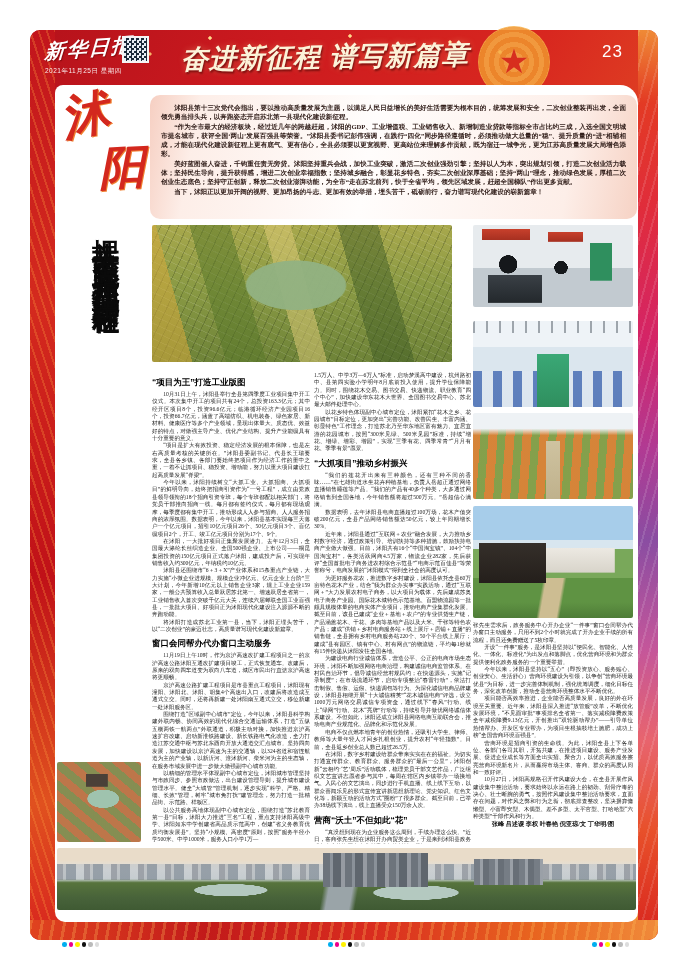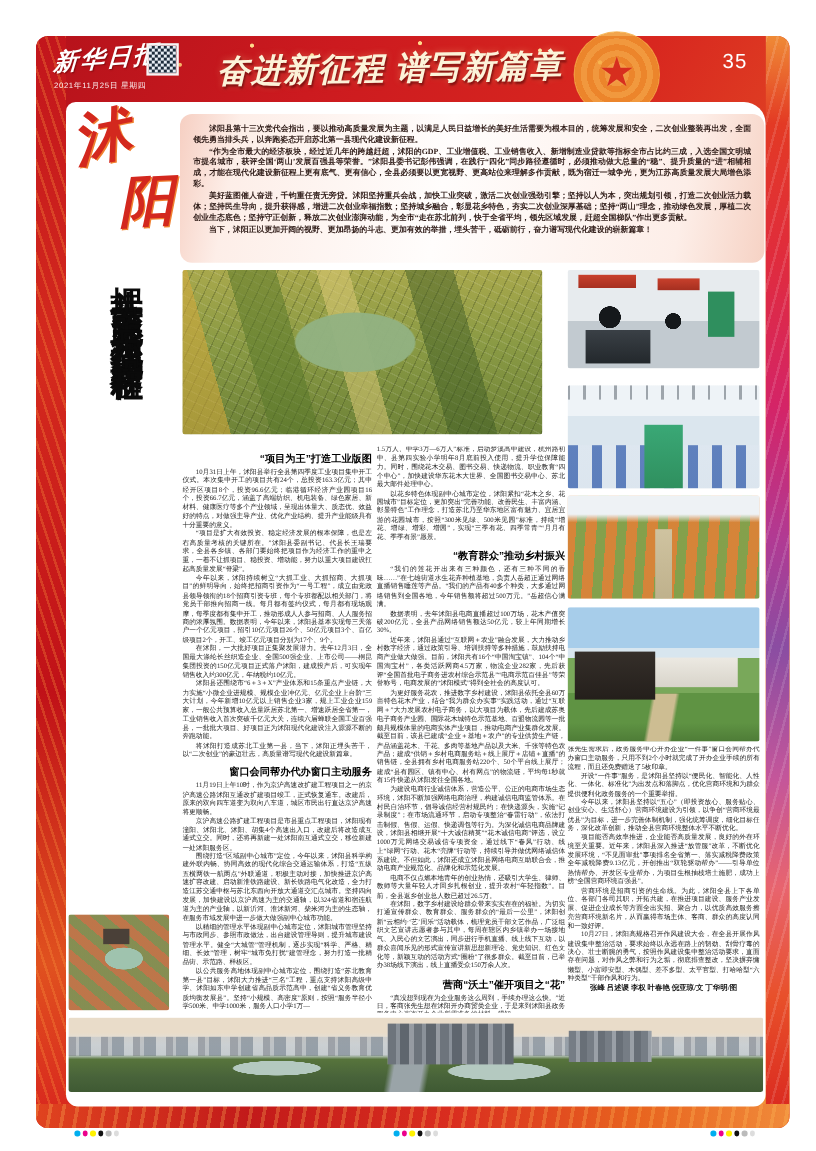--- a/index.html
+++ b/index.html
@@ -126,21 +126,21 @@
         repeating-linear-gradient(90deg,rgba(150,155,162,.9) 0 6px,rgba(176,181,186,.7) 6px 9px,rgba(138,148,158,.85) 9px 19px,rgba(190,195,200,.6) 19px 27px) 0 34%/100% 26% no-repeat,
         linear-gradient(180deg,#e9dcc9 0 20%,#dfe3e2 36%,#cfd8da 52%,#c5d2d5 100%);}
   .towers{position:absolute;left:46%;top:8%;width:18%;height:55%;
       background:repeating-linear-gradient(90deg,#6d747c 0 7px,#8a9199 7px 10px,#5f666e 10px 18px,#969ba2 18px 22px);}
   .towers2{position:absolute;left:72%;top:18%;width:12%;height:42%;
       background:repeating-linear-gradient(90deg,#767d85 0 6px,#9aa0a7 6px 9px,#686f77 9px 15px);}
 
   
   .col{position:absolute;overflow:hidden;font-size:5.6px;line-height:7.35px;color:#222;text-align:justify;}
   .col p{margin:0;text-indent:2em;}
-  .col h3{margin:5px 0 4px;font-size:8.5px;line-height:10px;text-align:right;color:#000;
+  .col h3{margin:5px 0 4px;font-size:8.5px;line-height:10px;text-align:left;color:#000;
       font-family:"Liberation Sans","DejaVu Sans",sans-serif;font-weight:bold;}
   .col1{left:97px;top:287px;width:158px;height:472px;}
   .col2{left:259px;top:287px;width:157px;height:472px;}
   .col3{left:418px;top:537px;width:160px;height:224px;}
   .byline{margin-top:5px;text-indent:0 !important;text-align:center;font-weight:bold;font-size:6.2px;color:#111;}
 
   
   .regrow{position:absolute;top:942px;left:0;width:680px;height:8px;z-index:3;}
   .regs{position:absolute;display:flex;gap:2px;}
   .regs i{width:4.5px;height:4.5px;border-radius:50%;display:block;}
@@ -156,21 +156,21 @@
 
 <div class="banner">
   <div class="sparkles"></div>
   <div class="masthead">新华日报</div>
   <div class="qr"></div>
   <div class="dateline">2021年11月25日 星期四</div>
   <div class="banner-title">奋进新征程  谱写新篇章</div>
   <div class="emblem">
     <span class="star">★</span>
   </div>
-  <div class="pageno">35</div>
+  <div class="pageno">23</div>
 </div>
 
 <div class="card">
   <div class="kick1">沭</div>
   <div class="kick2">阳</div>
 
   <div class="vtitle">
     <span>埋头苦干以奔跑姿态开启现代化建设新征程</span>
   </div>
 
@@ -199,29 +199,29 @@
       <h3>窗口会同帮办代办窗口主动服务</h3>
       <p>11月19日上午10时，作为京沪高速改扩建工程项目之一的京沪高速公路沭阳互通改扩建项目竣工，正式恢复通车。改建后，原来的双向四车道变为双向八车道，城区市民出行直达京沪高速将更顺畅。</p>
       <p>京沪高速公路扩建工程项目是市县重点工程项目，沭阳现有潼阳、沭阳北、沭阳、胡集4个高速出入口，改建后将改造成互通式立交。同时，还将再新建一处沭阳南互通式立交，移位新建一处沭阳服务区。</p>
       <p>围绕打造“区域副中心城市”定位，今年以来，沭阳县科学构建外联内畅、协同高效的现代化综合交通运输体系，打造“五纵五横两铁一航两点”外联通道，积极主动对接，加快推进京沪高速扩容改建、启动新淮铁路建设、新长铁路电气化改造，全力打造江苏交通中枢与苏北东西向开放大通道交汇点城市。坚持四向发展，加快建设以京沪高速为主的交通轴，以324省道和宿连航道为主的产业轴，以新沂河、淮沭新河、柴米河为主的生态轴，在服务市域发展中进一步做大做强副中心城市功能。</p>
       <p>以精细的管理水平体现副中心城市定位，沭阳城市管理坚持与市政同步、参照市政做法，出台建设管理导则，提升城市建设管理水平。健全“大城管”管理机制，逐步实现“科学、严格、精细、长效”管理，树牢“城市免打扰”建管理念，努力打造一批精品街、示范路、样板区。</p>
       <p>以公共服务高地体现副中心城市定位，围绕打造“苏北教育第一县”目标，沭阳大力推进“三名”工程，重点支持沭阳高级中学、沭阳如东中学创建省高品质示范高中，创建“省义务教育优质均衡发展县”。坚持“小规模、高密度”原则，按照“服务半径小学500米、中学1000米，服务人口小学1万—</p>
     </div>
   <div class="col col2">
       <p style="text-indent: 0px;">1.5万人、中学3万—6万人”标准，启动梦溪高中建设，杭州路初中、县第四实验小学明年8月底前投入使用，提升学位保障能力。同时，围绕花木交易、图书交易、快递物流、职业教育“四个中心”，加快建设华东花木大世界、全国图书交易中心、苏北最大邮件处理中心。</p>
       <p>以花乡特色体现副中心城市定位，沭阳紧扣“花木之乡、花园城市”目标定位，更加突出“完善功能、改善民生、丰富内涵、彰显特色”工作理念，打造苏北乃至华东地区富有魅力、宜居宜游的花园城市，按照“300米见绿、500米见园”标准，持续“增花、增绿、增彩、增园”，实现“三季有花、四季常青”“月月有花、季季有景”愿景。</p>
-      <h3>“教育群众”推动乡村振兴</h3>
+      <h3>“大抓项目”推动乡村振兴</h3>
       <p>“我们的莲花开出来有三种颜色，还有三种不同的香味……”在七雄街道水生花卉种植基地，负责人岳超正通过网络直播销售睡莲等产品。“我们的产品有40多个种类，大多通过网络销售到全国各地，今年销售额将超过500万元。”岳超信心满满。</p>
       <p>数据表明，去年沭阳县电商直播超过100万场，花木产值突破200亿元，全县产品网络销售额达50亿元，较上年同期增长30%。</p>
       <p>近年来，沭阳县通过“互联网＋农业”融合发展，大力推动乡村数字经济，通过政策引导、培训扶持等多种措施，鼓励扶持电商产业做大做强。目前，沭阳共有16个“中国淘宝镇”、104个“中国淘宝村”，各类活跃网商4.5万家，物流企业282家，先后获评“全国首批电子商务进农村综合示范县”“电商示范百佳县”等荣誉称号，电商发展的“沭阳模式”得到全社会的高度认可。</p>
       <p>为更好服务花农，推进数字乡村建设，沭阳县依托全县60万亩特色花木产业，结合“我为群众办实事”实践活动，通过“互联网＋”大力发展农村电子商务，以大项目为载体，先后建成苏奥电子商务产业园、国际花木城特色示范基地、百盟物流园等一批颇具规模体量的电商实体产业项目，推动电商产业集群化发展。截至目前，该县已建成“企业＋基地＋农户”的专业供货生产链，产品涵盖花木、干花、多肉等基地产品以及大米、千张等特色农产品；建成“供销＋乡村电商服务站＋线上展厅＋店铺＋直播”的销售链，全县拥有乡村电商服务站220个、50个平台线上展厅；建成“县有园区、镇有中心、村有网点”的物流链，平均每1秒就有15件快递从沭阳发往全国各地。</p>
       <p>为建设电商行业诚信体系，营造公平、公正的电商市场生态环境，沭阳不断加强网络电商治理，构建诚信电商监管体系。在村民自治环节，倡导诚信经营村规民约；在快递源头，实施“记录制度”；在市场流通环节，启动专项整治“春雷行动”，依法打击制假、售假、运假、快递调包等行为。为深化诚信电商品牌建设，沭阳县相继开展“十大诚信精英”“花木诚信电商”评选，设立1000万元网络交易诚信专项资金，通过线下“春风”行动、线上“绿网”行动、花木“亮牌”行动等，持续引导并做优网络诚信体系建设。不但如此，沭阳还成立沭阳县网络电商互助联合会，推动电商产业规范化、品牌化和示范化发展。</p>
       <p>电商不仅点燃本地青年的创业热情，还吸引大学生、律师、教师等大量年轻人才回乡扎根创业，提升农村“年轻指数”。目前，全县返乡创业总人数已超过26.5万。</p>
       <p>在沭阳，数字乡村建设给群众带来实实在在的福祉。为切实打通宣传群众、教育群众、服务群众的“最后一公里”，沭阳创新“云相约·‘艺’周乐”活动载体，梳理党员干部文艺作品，广泛组织文艺宣讲志愿者参与其中，每周在辖区内乡镇举办一场接地气、入民心的文艺演出，同步进行手机直播、线上线下互动，以群众喜闻乐见的形式宣传宣讲新思想新理论、党史知识、红色文化等，新颖互动的活动方式“圈粉”了很多群众。截至目前，已举办38场线下演出，线上直播受众150万余人次。</p>
-      <h3>营商“沃土”催开项目之“花”</h3>
+      <h3>营商“沃土”不但如此“花”</h3>
       <p>“真没想到现在为企业服务这么周到，手续办理这么快。”近日，客商张先生想在沭阳开办商贸类企业，于是来到沭阳县政务服务中心咨询开办企业所需准备的材料。得知</p>
     </div>
   <div class="col col3">
       <p style="text-indent: 0px;">张先生需求后，政务服务中心开办企业“一件事”窗口会同帮办代办窗口主动服务，只用不到2个小时就完成了开办企业手续的所有流程，而且还免费赠送了5枚印章。</p>
       <p>开设“一件事”服务，是沭阳县坚持以“便民化、智能化、人性化、一体化、标准化”为出发点和落脚点，优化营商环境和为群众提供便利化政务服务的一个重要举措。</p>
       <p>今年以来，沭阳县坚持以“五心”（即投资放心、服务贴心、创业安心、生活舒心）营商环境建设为引领，以争创“营商环境最优县”为目标，进一步完善体制机制，强化统筹调度，细化目标任务，深化改革创新，推动全县营商环境整体水平不断优化。</p>
       <p>项目能否高效率推进，企业能否高质量发展，良好的外在环境至关重要。近年来，沭阳县深入推进“放管服”改革，不断优化发展环境，“不见面审批”事项排名全省第一、落实减税降费政策全年减税降费9.13亿元，开创推出“双轮驱动帮办”——引导单位热情帮办、开发区专业帮办，为项目生根抽枝培土施肥，成功上榜“全国营商环境百强县”。</p>
       <p>营商环境是招商引资的生命线。为此，沭阳全县上下各单位、各部门各司其职，开拓共建，在推进项目建设、服务产业发展、促进企业成长等方面全出实招、聚合力，以优质高效服务擦亮营商环境新名片，从而赢得市场主体、客商、群众的高度认同和一致好评。</p>
       <p>10月27日，沭阳高规格召开作风建设大会，在全县开展作风建设集中整治活动，要求始终以永远在路上的韧劲、刮骨疗毒的决心、壮士断腕的勇气，按照作风建设集中整治活动要求，直面存在问题，对作风之弊和行为之垢，彻底排查整改，坚决摒弃慵懒型、小富即安型、木偶型、差不多型、太平官型、打哈哈型“六种类型”干部作风和行为。</p>
       <p class="byline">张峰  吕述谡  李权  叶春艳  倪亚琼/文    丁华明/图</p>

